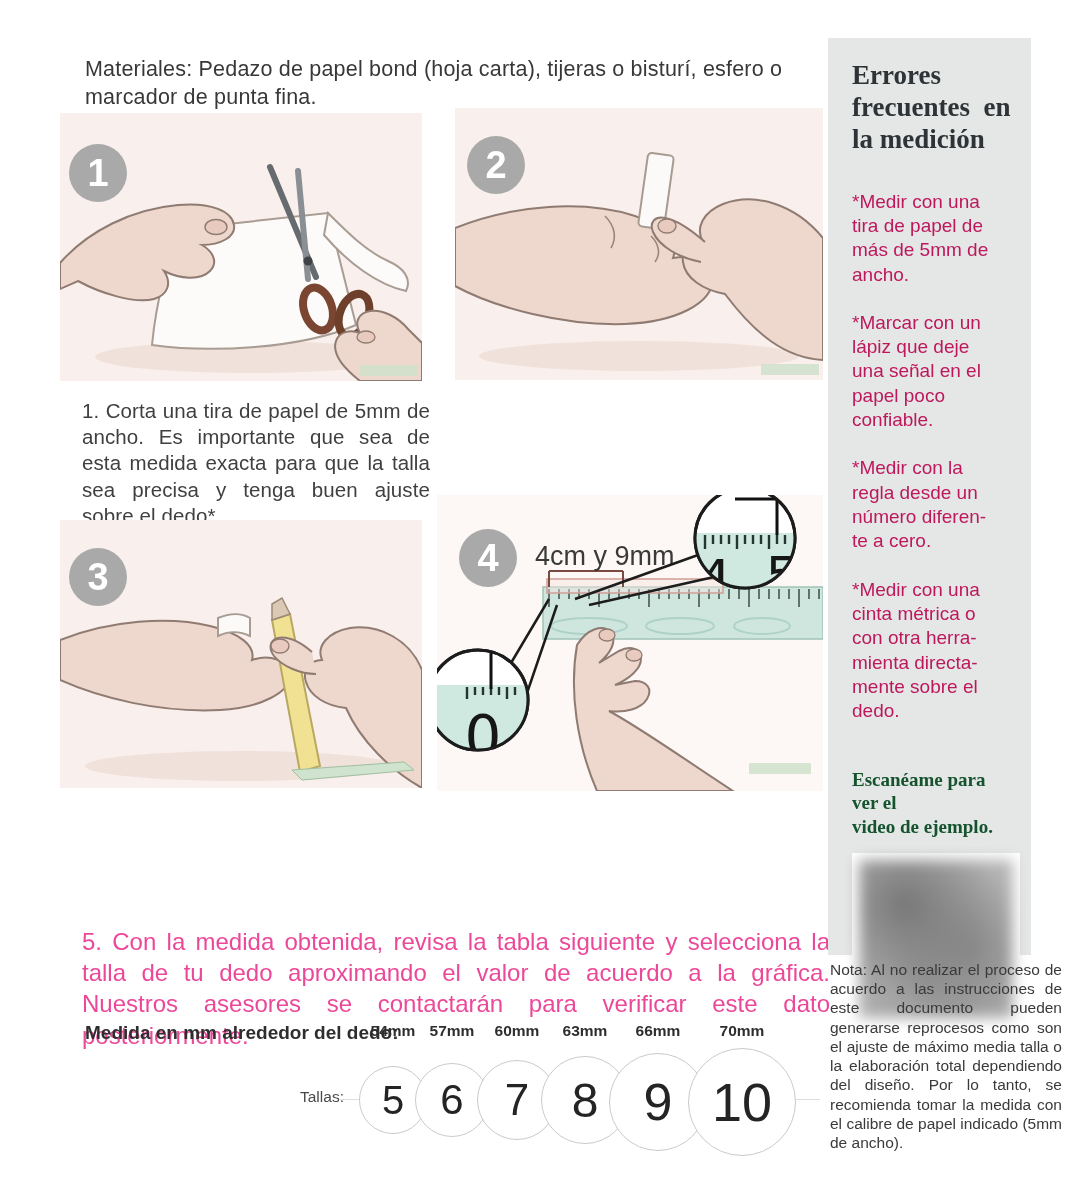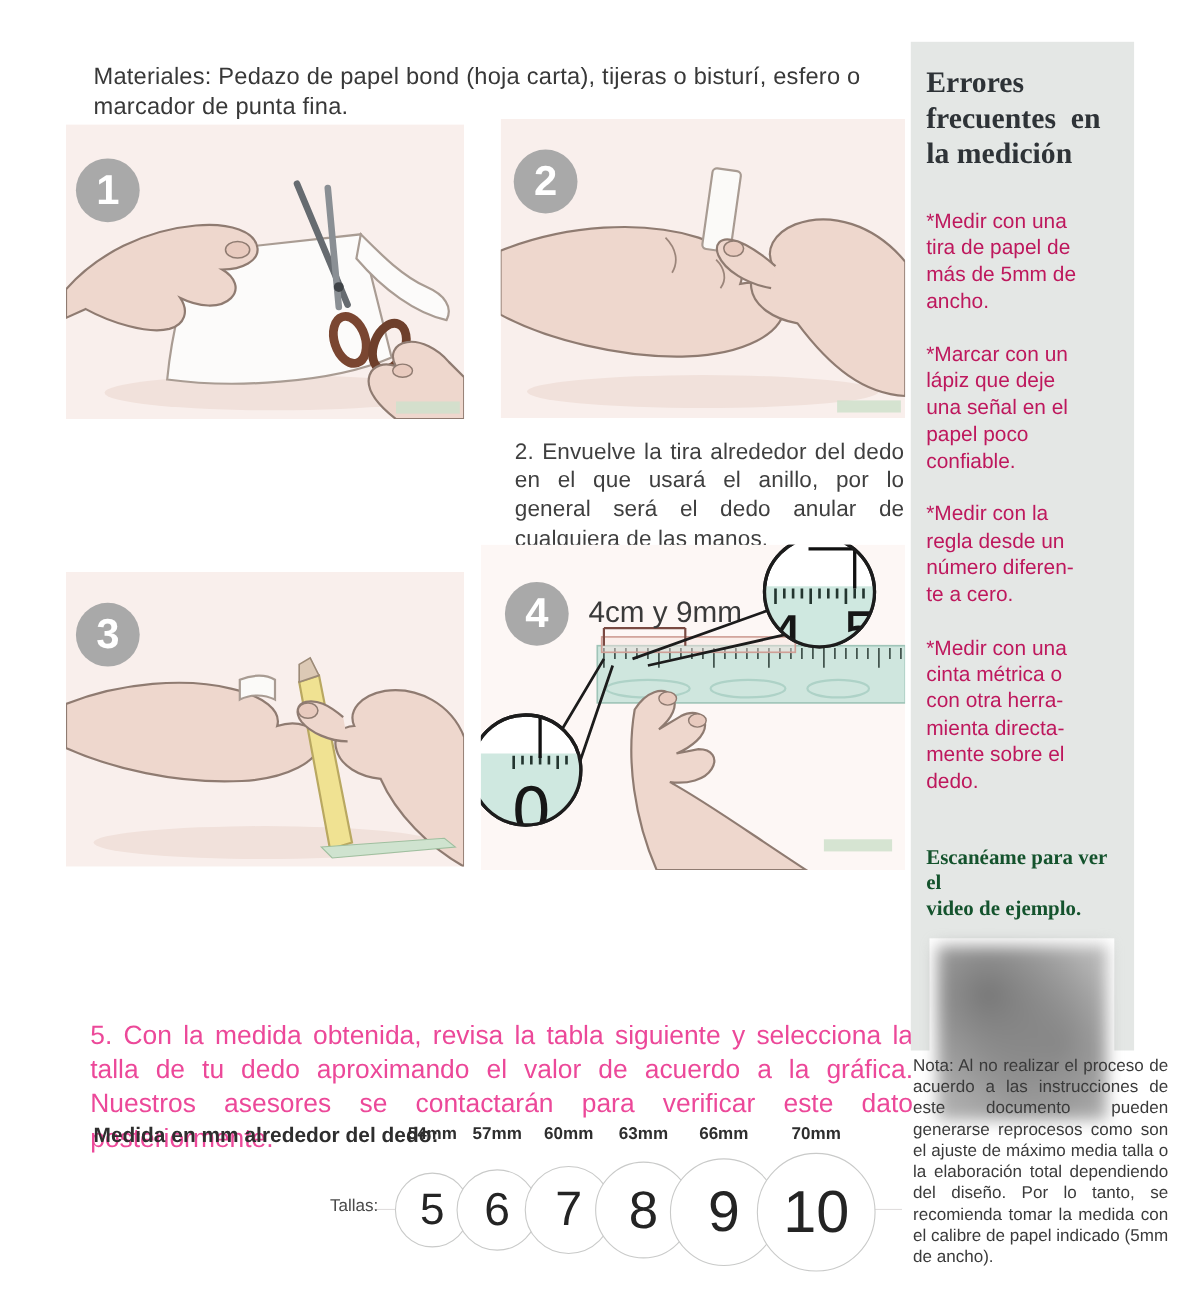--- a/index.html
+++ b/index.html
@@ -40,21 +40,21 @@
         transform:translate(-50%,-50%);}
   .r0{left:393px;top:1100px;width:66px;height:66px;font-size:40px;}
   .r1{left:452px;top:1100px;width:72px;height:72px;font-size:42px;}
   .r2{left:517px;top:1100px;width:78px;height:78px;font-size:44px;}
   .r3{left:585px;top:1100px;width:86px;height:86px;font-size:48px;}
   .r4{left:658px;top:1102px;width:96px;height:96px;font-size:52px;}
   .r5{left:742px;top:1102px;width:106px;height:106px;font-size:54px;}
 
   
   .sidebar{left:828px;top:38px;width:203px;height:917px;background:#e4e7e5;box-sizing:border-box;
-           padding:22px 16px 0 14px;}
+           padding:22px 16px 0 24px;}
   .sb-title{font-family:"Liberation Serif",serif;font-size:27px;font-weight:600;line-height:1.18;
             color:#2e3337;white-space:pre-wrap;}
   .sb-bullet{font-size:19px;line-height:1.28;color:#be185d;white-space:pre-wrap;margin:24px 0 0 0;}
   .sb-bullet.first{margin-top:34px;}
   .scan-caption{font-family:"Liberation Serif",serif;font-size:19px;font-weight:700;color:#14532d;
                 text-align:left;white-space:pre-wrap;margin-top:44px;line-height:1.25;}
   .qr-outer{margin:14px auto 0 auto;width:168px;height:172px;background:#ffffff;
             padding:7px;box-sizing:border-box;}
   .qr-inner{width:100%;height:100%;background:
       radial-gradient(circle at 30% 28%,#777777,rgba(120,120,120,0) 62%),
@@ -114,21 +114,21 @@
       <g>
         <path d="M368,252 L368,130 C340,96 300,84 268,96 C248,104 240,120 248,134 C236,132 226,140 228,154 C230,170 248,182 270,186 C300,226 330,250 368,252 Z" fill="#eed7cd" stroke="#8f7b71" stroke-width="2"></path>
         <path d="M250,134 C234,120 222,112 210,110 C200,108 194,114 198,124 C204,138 224,150 246,154" fill="#eed7cd" stroke="#8f7b71" stroke-width="2"></path>
         <ellipse cx="212" cy="118" rx="9" ry="7" fill="#e8cabe" stroke="#8f7b71" stroke-width="1.4"></ellipse>
       </g>
       <rect x="306" y="256" width="58" height="11" fill="#cfe0cb" opacity="0.85"></rect>
     </svg>
     <div class="badge" style="left:12px;top:28px;">2</div>
   </div>
 
-  <div class="abs caption cap2">2. Envuelve la tira alrededor del dedo en el que usará el anillo, por lo general será el dedo anular de cualquiera de las manos.</div>
+  <div class="abs caption cap1">1. Corta una tira de papel de 5mm de ancho. Es importante que sea de esta medida exacta para que la talla sea precisa y tenga buen ajuste sobre el dedo*.</div>
 
   <div class="abs fig fig3">
     <svg width="362" height="268" viewBox="0 0 362 268">
       <rect width="362" height="268" fill="#f9efec"></rect>
       <ellipse cx="180" cy="246" rx="155" ry="15" fill="#f1e1db"></ellipse>
       <g>
         <path d="M0,120 C50,100 110,96 150,106 C180,113 196,126 192,140 C210,134 228,140 230,154 C232,172 200,188 160,190 C100,193 40,178 0,160 Z" fill="#eed7cd" stroke="#8f7b71" stroke-width="2"></path>
         <path d="M158,98 C170,93 182,93 190,98 L190,116 C180,111 168,111 158,116 Z" fill="#fbfaf8" stroke="#a89b92" stroke-width="2"></path>
       </g>
       <g>

